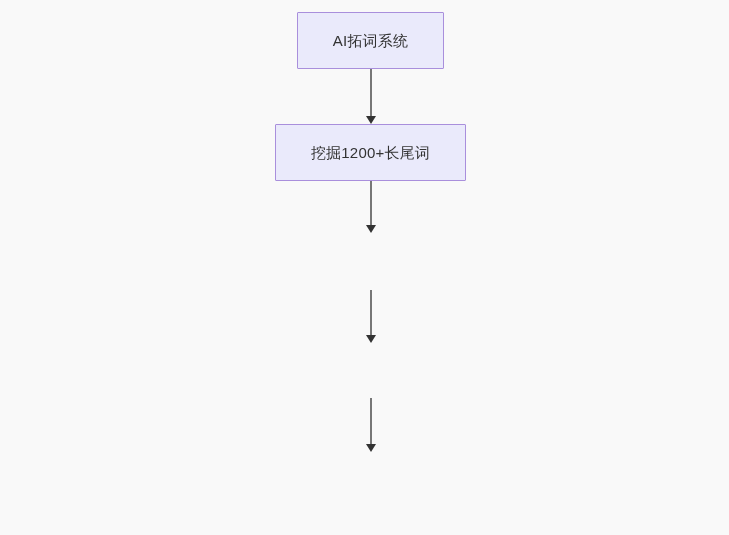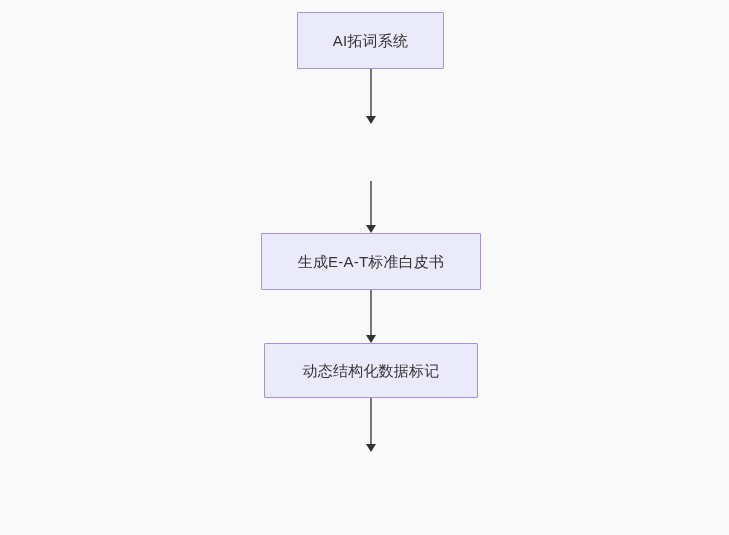--- a/index.html
+++ b/index.html
@@ -69,38 +69,35 @@
 
   <div class="flow-node" style="left:297px; top:12px; width:147px; height:57px;">
     <span class="node-label">AI拓词系统</span>
   </div>
 
   <div class="flow-edge" style="left:366px; top:69px; width:10px; height:55px;">
     <div class="edge-line" style="height:47px;"></div>
     <div class="edge-arrow"></div>
   </div>
 
+  <div class="flow-node" style="left:275px; top:124px; width:191px; height:57px;">
+    <span class="node-label">挖掘1200+长尾词</span>
+  </div>
 
   <div class="flow-edge" style="left:366px; top:181px; width:10px; height:52px;">
     <div class="edge-line" style="height:44px;"></div>
     <div class="edge-arrow"></div>
   </div>
 
-  <div class="flow-node" style="left:261px; top:233px; width:220px; height:57px;">
-    <span class="node-label">生成E-A-T标准白皮书</span>
-  </div>
 
   <div class="flow-edge" style="left:366px; top:290px; width:10px; height:53px;">
     <div class="edge-line" style="height:45px;"></div>
     <div class="edge-arrow"></div>
   </div>
 
-  <div class="flow-node" style="left:264px; top:343px; width:214px; height:55px;">
-    <span class="node-label">动态结构化数据标记</span>
-  </div>
 
   <div class="flow-edge" style="left:366px; top:398px; width:10px; height:54px;">
     <div class="edge-line" style="height:46px;"></div>
     <div class="edge-arrow"></div>
   </div>
 
 
 </div>
 
 </body></html>

